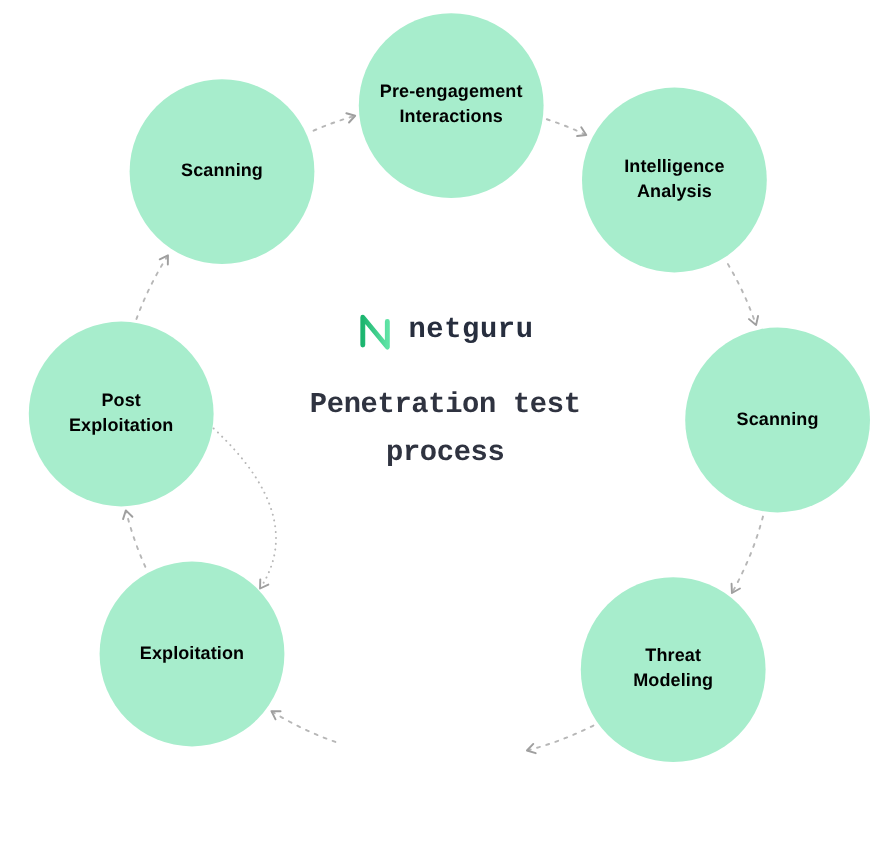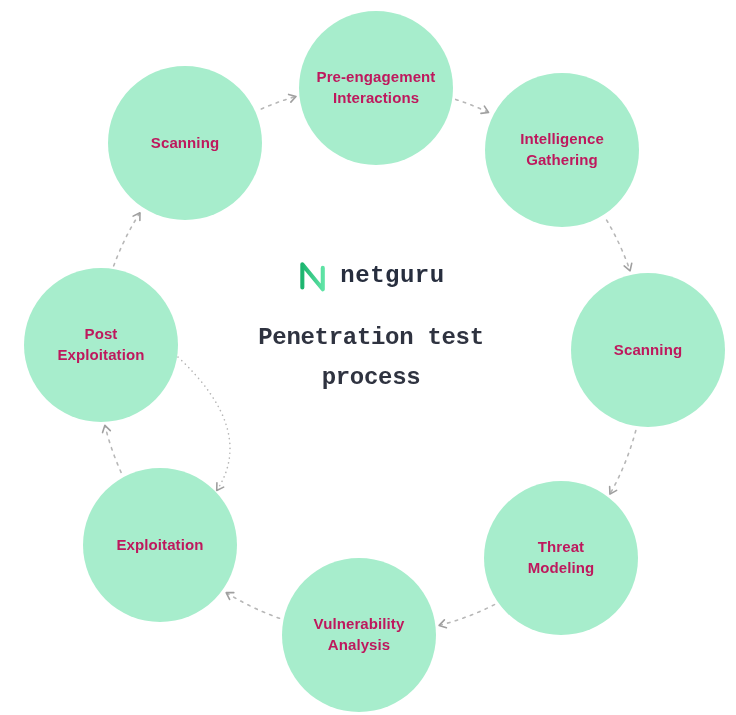--- a/index.html
+++ b/index.html
@@ -26,21 +26,21 @@
     display: flex;
     align-items: center;
     justify-content: center;
     text-align: center;
   }
   .step-label {
     width: 122px;
     font-size: 15px;
     font-weight: bold;
     line-height: 1.38;
-    color: #be185d;
+    color: #000000;
     white-space: pre-line;
     letter-spacing: 0.1px;
   }
   
   .pos-pre        { left: 299px; top: 11px; }
   .pos-intel      { left: 485px; top: 73px; }
   .pos-scan       { left: 571px; top: 273px; }
   .pos-threat     { left: 484px; top: 481px; }
   .pos-vuln       { left: 282px; top: 558px; }
   .pos-exploit    { left: 83px;  top: 468px; }
@@ -104,32 +104,28 @@
       <path d="M 178 357 Q 256 430 217 490" fill="none" stroke="#b7b7b7" stroke-width="1.6" stroke-dasharray="0.1 4.8" stroke-linecap="round"></path>
       <path d="M -6 -4 L 0.5 0 L -6 4" fill="none" stroke="#9f9f9f" stroke-width="1.6" stroke-linecap="round" stroke-linejoin="round" transform="translate(217 490) rotate(123)"></path>
     </svg>
 
   <div class="step-circle pos-pre">
     <div class="step-label">Pre-engagement
 Interactions</div>
   </div>
   <div class="step-circle pos-intel">
     <div class="step-label">Intelligence
-Gathering</div>
+Analysis</div>
   </div>
   <div class="step-circle pos-threat">
     <div class="step-label">Threat
 Modeling</div>
   </div>
   <div class="step-circle pos-scan">
     <div class="step-label">Scanning</div>
-  </div>
-  <div class="step-circle pos-vuln">
-    <div class="step-label">Vulnerability
-Analysis</div>
   </div>
   <div class="step-circle pos-exploit">
     <div class="step-label">Exploitation</div>
   </div>
   <div class="step-circle pos-post">
     <div class="step-label">Post
 Exploitation</div>
   </div>
   <div class="step-circle pos-reporting">
     <div class="step-label">Scanning</div>

